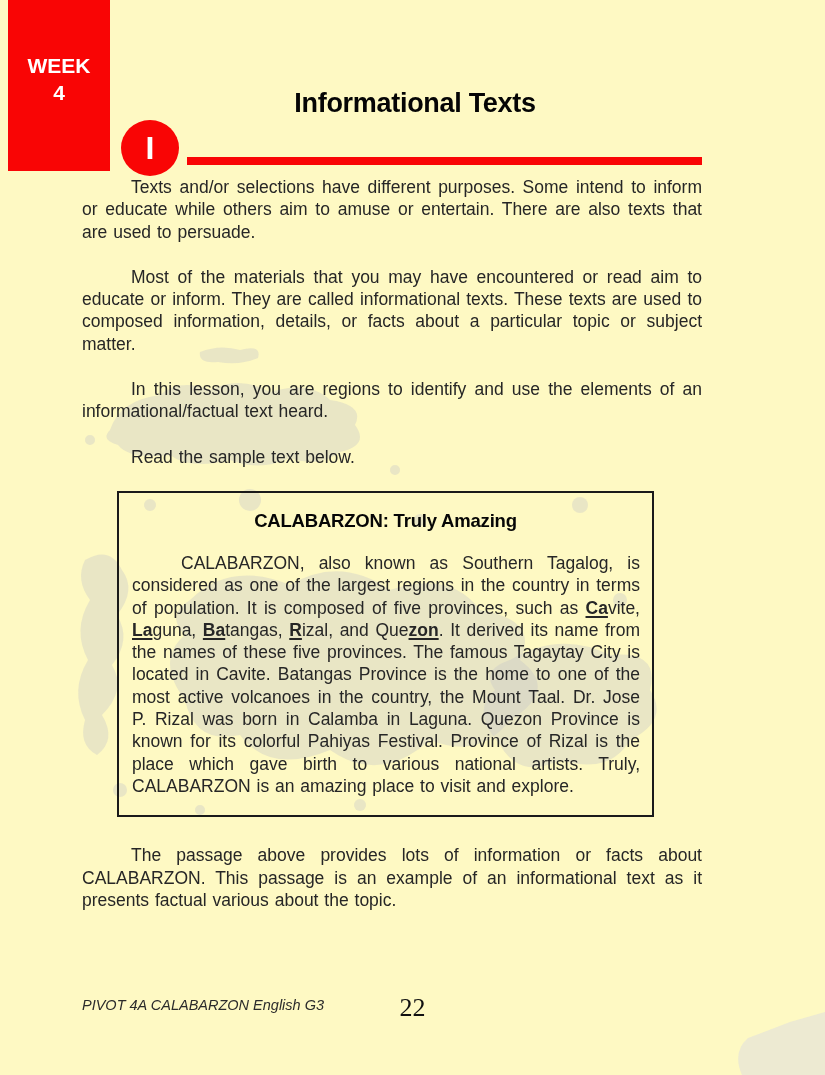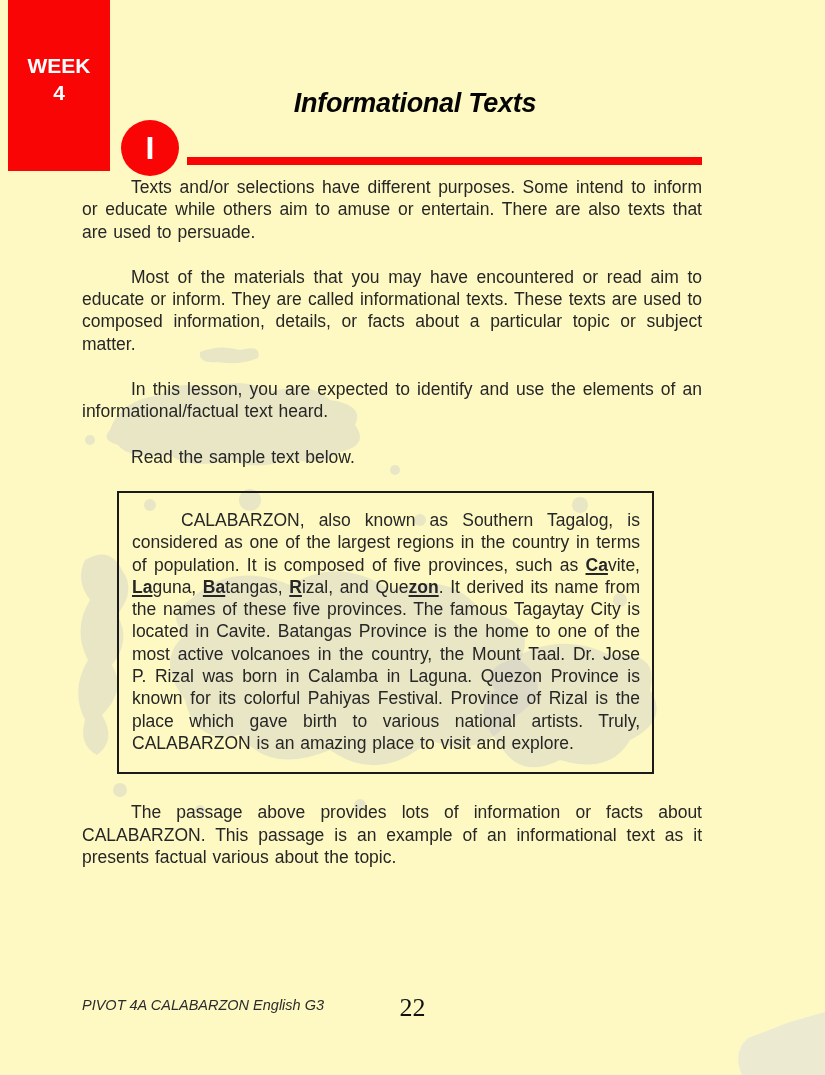--- a/index.html
+++ b/index.html
@@ -23,21 +23,21 @@
   .week-badge{
     position:absolute;left:8px;top:0;width:102px;height:171px;
     background:var(--accent-red);
     color:#ffffff;font-weight:bold;font-size:21px;line-height:27px;
     text-align:center;padding-top:52px;z-index:2;
   }
 
   
   .title-block{
     position:absolute;left:190px;top:88px;width:450px;
-    text-align:center;z-index:2;font-style:italic;
+    text-align:center;z-index:2;
   }
   .title-block h1{
     margin:0;font-size:27px;font-weight:bold;color:#050505;
     letter-spacing:-0.3px;line-height:30px;
   }
   .subtitle{font-size:19px;color:#2b2b2b;margin-top:4px;line-height:22px;}
 
   
   .marker{
     position:absolute;left:121px;top:120px;width:58px;height:56px;
@@ -134,24 +134,25 @@
   </div>
 
   <div class="marker">
     <span>I</span>
   </div>
   <div class="rule"></div>
 
   <div class="content">
     <p>Texts and/or selections have different purposes. Some intend to inform or educate while others aim to amuse or entertain. There are also texts that are used to persuade.</p>
     <p>Most of the materials that you may have encountered or read aim to educate or inform. They are called informational texts. These texts are used to composed information, details, or facts about a particular topic or subject matter.</p>
-    <p>In this lesson, you are expected to identify and use the elements of an informational/factual text heard.</p>
+    <p>In this lesson, you are regions to identify and use the elements of an informational/factual text heard.</p>
     <p>Read the sample text below.</p>
 
     <div class="sample-box">
+      <div class="box-title">CALABARZON: Truly Amazing</div>
       <p class="box-body"><span>CALABARZON, also known as Southern Tagalog, is considered as one of the largest regions in the country in terms of population. It is composed of five provinces, such as </span><span class="hl">Ca</span><span>vite, </span><span class="hl">La</span><span>guna, </span><span class="hl">Ba</span><span>tangas, </span><span class="hl">R</span><span>izal, and Que</span><span class="hl">zon</span><span>. It derived its name from the names of these five provinces. The famous Tagaytay City is located in Cavite. Batangas Province is the home to one of the most active volcanoes in the country, the Mount Taal. Dr. Jose P. Rizal was born in Calamba in Laguna. Quezon Province is known for its colorful Pahiyas Festival. Province of Rizal is the place which gave birth to various national artists. Truly, CALABARZON is an amazing place to visit and explore.</span></p>
     </div>
 
     <p class="after-box">The passage above provides lots of information or facts about CALABARZON. This passage is an example of an informational text as it presents factual various about the topic.</p>
   </div>
 
   <div class="footer-book">PIVOT 4A CALABARZON English G3</div>
   <div class="page-number">22</div>
 
 </div>

